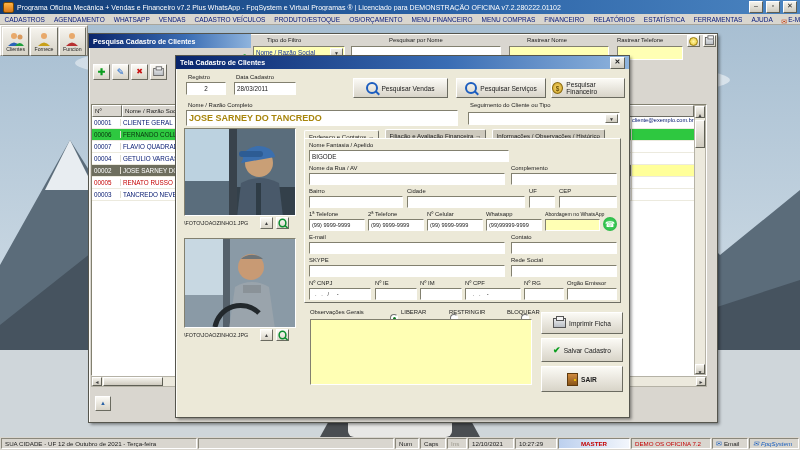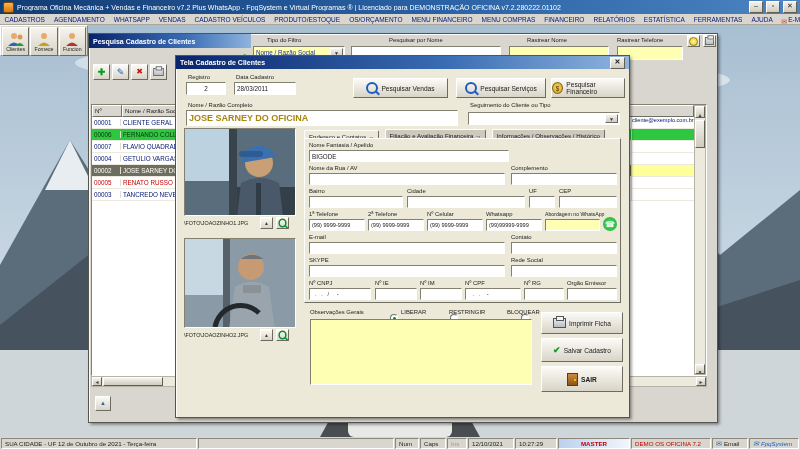--- a/index.html
+++ b/index.html
@@ -297,21 +297,21 @@
     <div class="abs btn3d" style="left:280px;top:22px;width:90px;height:20px;">
       <span class="mag"></span>
       <span>Pesquisar Serviços</span>
     </div>
     <div class="abs btn3d" style="left:375px;top:22px;width:74px;height:20px;">
       <span class="coin">$</span>
       <span>Pesquisar  Financeiro</span>
     </div>
 
     <span class="abs lbl" style="left:12px;top:46px;">Nome / Razão Completo</span>
-    <div class="abs fld" style="left:10px;top:54px;width:272px;height:16px;font-size:9px;font-weight:bold;color:#a8860d;">JOSE SARNEY DO OFICINA</div>
+    <div class="abs fld" style="left:10px;top:54px;width:272px;height:16px;font-size:9px;font-weight:bold;color:#a8860d;">JOSE SARNEY DO TANCREDO</div>
     <span class="abs lbl" style="left:294px;top:46px;">Seguimento do Cliente ou Tipo</span>
     <div class="abs fld" style="left:292px;top:56px;width:152px;height:13px;">
       <span class="combo-arrow">▼</span>
     </div>
 
     
     <div class="abs photo" style="left:8px;top:72px;width:112px;height:88px;">
       <svg width="112" height="88">
         <rect width="112" height="88" fill="#5a6d7c"></rect>
         <rect x="0" y="0" width="46" height="52" fill="#bcd2e0"></rect>

